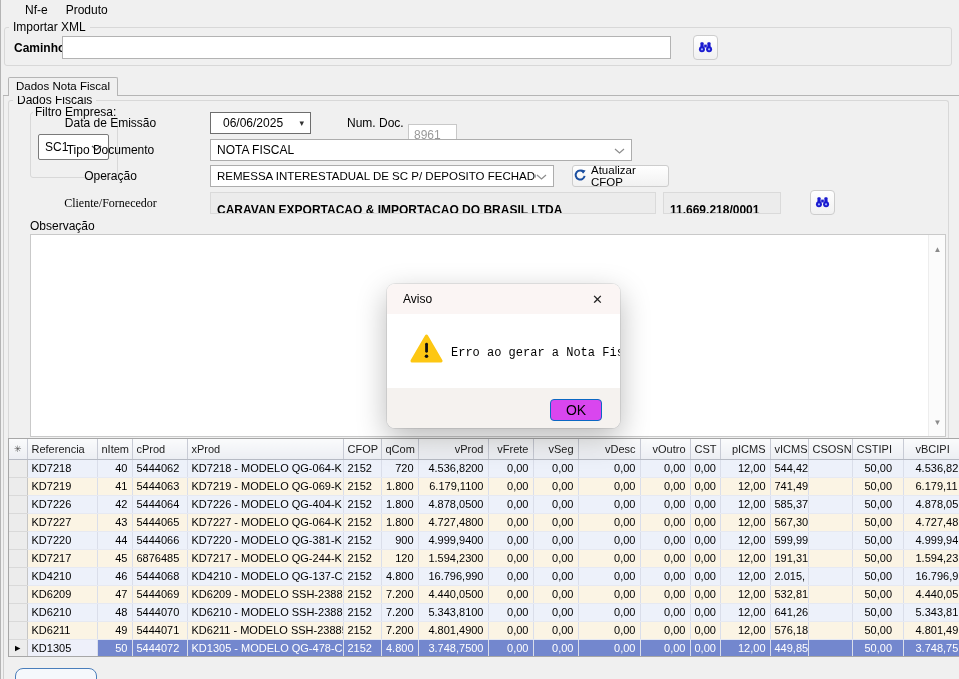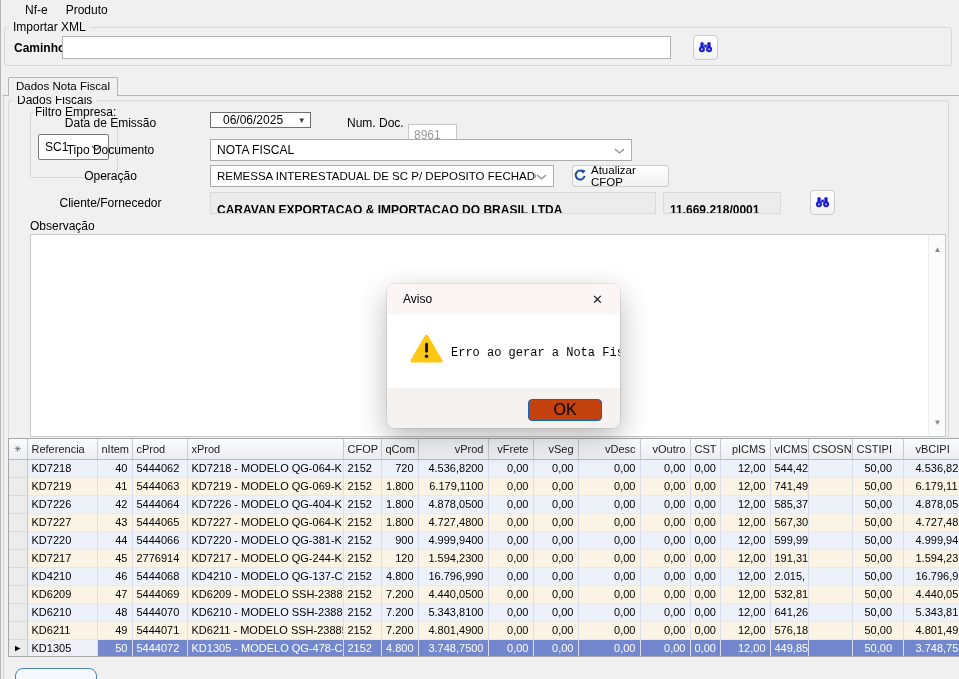--- a/index.html
+++ b/index.html
@@ -96,23 +96,23 @@
     left:387px; top:284px; width:233px; height:144px; background:#fff; border-radius:8px;
     box-shadow:0 10px 30px rgba(0,0,0,0.28), 0 0 0 1px rgba(0,0,0,0.08);
     z-index:20; overflow:hidden;
   }
   .dialog-titlebar { position:absolute; left:0; top:0; right:0; height:30px; background:#fbf5f4; }
   .dialog-title { position:absolute; left:16px; top:8px; }
   .dialog-close { position:absolute; right:13px; top:6px; font-size:13px; color:#222; cursor:pointer; padding:2px 4px; }
   .dialog-message { position:absolute; left:64px; top:62px; white-space:nowrap;font-family:Liberation Mono, monospace; }
   .dialog-footer { position:absolute; left:0; bottom:0; right:0; height:40px; background:#f5f2ef; }
   .ok-button {
-    position:absolute; right:18px; bottom:7px; width:74px; height:22px;
-    background:#c2410c; border:1px solid var(--accent-border); border-radius:4px;
-    display:flex; align-items:center; justify-content:center; font-size:16px; cursor:pointer;
+    position:absolute; right:18px; bottom:7px; width:52px; height:22px;
+    background:#d946ef; border:1px solid var(--accent-border); border-radius:4px;
+    display:flex; align-items:center; justify-content:center; font-size:14px; cursor:pointer;
   }
 </style>
 </head>
 <body>
 
 <div class="abs frame-left"></div>
 
 <div class="abs menubar">
   <div class="menu-item">Nf-e</div>
   <div class="menu-item">Produto</div>
@@ -153,21 +153,21 @@
 <div class="abs combo" style="left:38px; top:134px; width:71px; height:26px; border-color:#7a7a7a; border-radius:2px;">
   <span class="val">SC1</span>
   <span>
     <svg viewBox="0 0 11 6" width="11" height="6">
         <path d="M1 1 L5.5 5 L10 1" stroke="#555" stroke-width="1.3" fill="none"></path>
       </svg>
   </span>
 </div>
 
 <div class="abs form-label" style="top:116px;">Data de Emissão</div>
-<div class="abs combo" style="left:210px; top:112px; width:101px; height:16px; border-color:#6e6e6e;padding-left:12px;">
+<div class="abs combo" style="left:210px; top:112px; width:101px; height:22px; border-color:#6e6e6e;padding-left:12px;">
   <span class="val">06/06/2025</span>
   <span style="font-size:9px; color:#333;">▾</span>
 </div>
 <div class="abs" style="left:347px; top:116px;">Num. Doc.</div>
 <div class="abs" style="left:408px; top:112px; width:49px; height:22px; background:#fff; border:1px solid #c8c8c8; color:#9a9a9a; line-height:20px; padding-left:5px;margin-top:12px;">8961</div>
 
 <div class="abs form-label" style="top:143px;">Tipo Documento</div>
 <div class="abs combo" style="left:210px; top:139px; width:422px; height:22px;">
   <span class="val">NOTA FISCAL</span>
   <span>
@@ -189,21 +189,21 @@
 <div class="abs icon-btn" style="left:556px; top:165px; width:97px; height:22px; border-radius:3px; gap:5px; font-size:11.5px;">
   <span>
     <svg viewBox="0 0 13 13" width="13" height="13">
       <path d="M10.8 3.4 A4.5 4.5 0 1 0 11.6 6.8" stroke="#1c4fa0" stroke-width="2" fill="none"></path>
       <path d="M8.4 0.4 L12.6 1.4 L10 4.8 Z" fill="#1c4fa0"></path>
     </svg>
   </span>
   <span>Atualizar CFOP</span>
 </div>
 
-<div class="abs form-label" style="top:196px;">Cliente/Fornecedor</div>
+<div class="abs form-label" style="top:196px;font-family:Liberation Serif, serif;">Cliente/Fornecedor</div>
 <div class="abs readonly-field" style="left:210px; top:192px; width:446px;">CARAVAN EXPORTACAO &amp; IMPORTACAO DO BRASIL LTDA</div>
 <div class="abs readonly-field" style="left:663px; top:192px; width:118px;">11.669.218/0001</div>
 <div class="abs icon-btn" style="left:794px; top:190px; width:25px; height:25px;">
   <span>
     <svg viewBox="0 0 16 16" width="15" height="15">
       <g fill="#1b1bd0">
         <rect x="2.6" y="3.5" width="3.4" height="6" rx="1"></rect>
         <rect x="10" y="3.5" width="3.4" height="6" rx="1"></rect>
         <rect x="6.6" y="6" width="2.8" height="3"></rect>
         <circle cx="4.2" cy="11" r="3.2"></circle>
@@ -366,21 +366,21 @@
           <td class="ar">12,00</td>
           <td class="al">599,99</td>
           <td class="al"></td>
           <td class="ap">50,00</td>
           <td class="ap">4.999,94</td>
         </tr>
         <tr class="odd">
           <td class="ind ac"></td>
           <td class="al">KD7217</td>
           <td class="ar">45</td>
-          <td class="al">2776914</td>
+          <td class="al">6876485</td>
           <td class="al">KD7217 - MODELO QG-244-KIT</td>
           <td class="al">2152</td>
           <td class="ar">120</td>
           <td class="ar">1.594,2300</td>
           <td class="ar">0,00</td>
           <td class="ar">0,00</td>
           <td class="ar">0,00</td>
           <td class="ar">0,00</td>
           <td class="al">0,00</td>
           <td class="ar">12,00</td>

